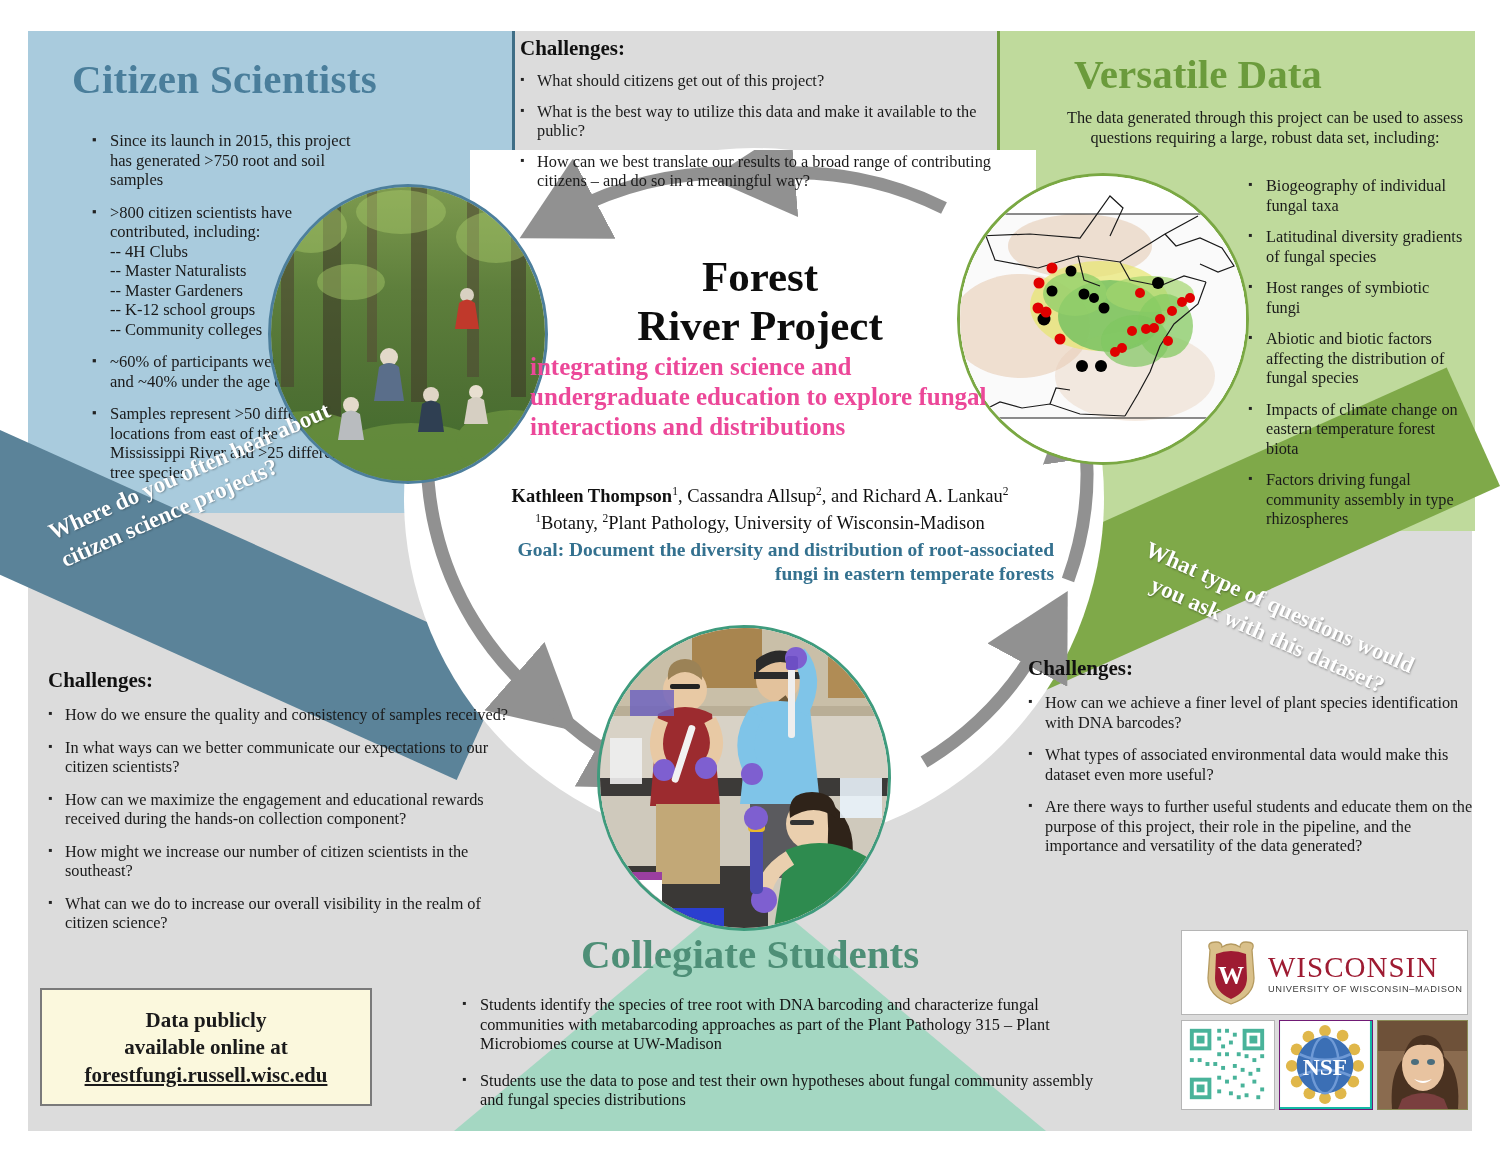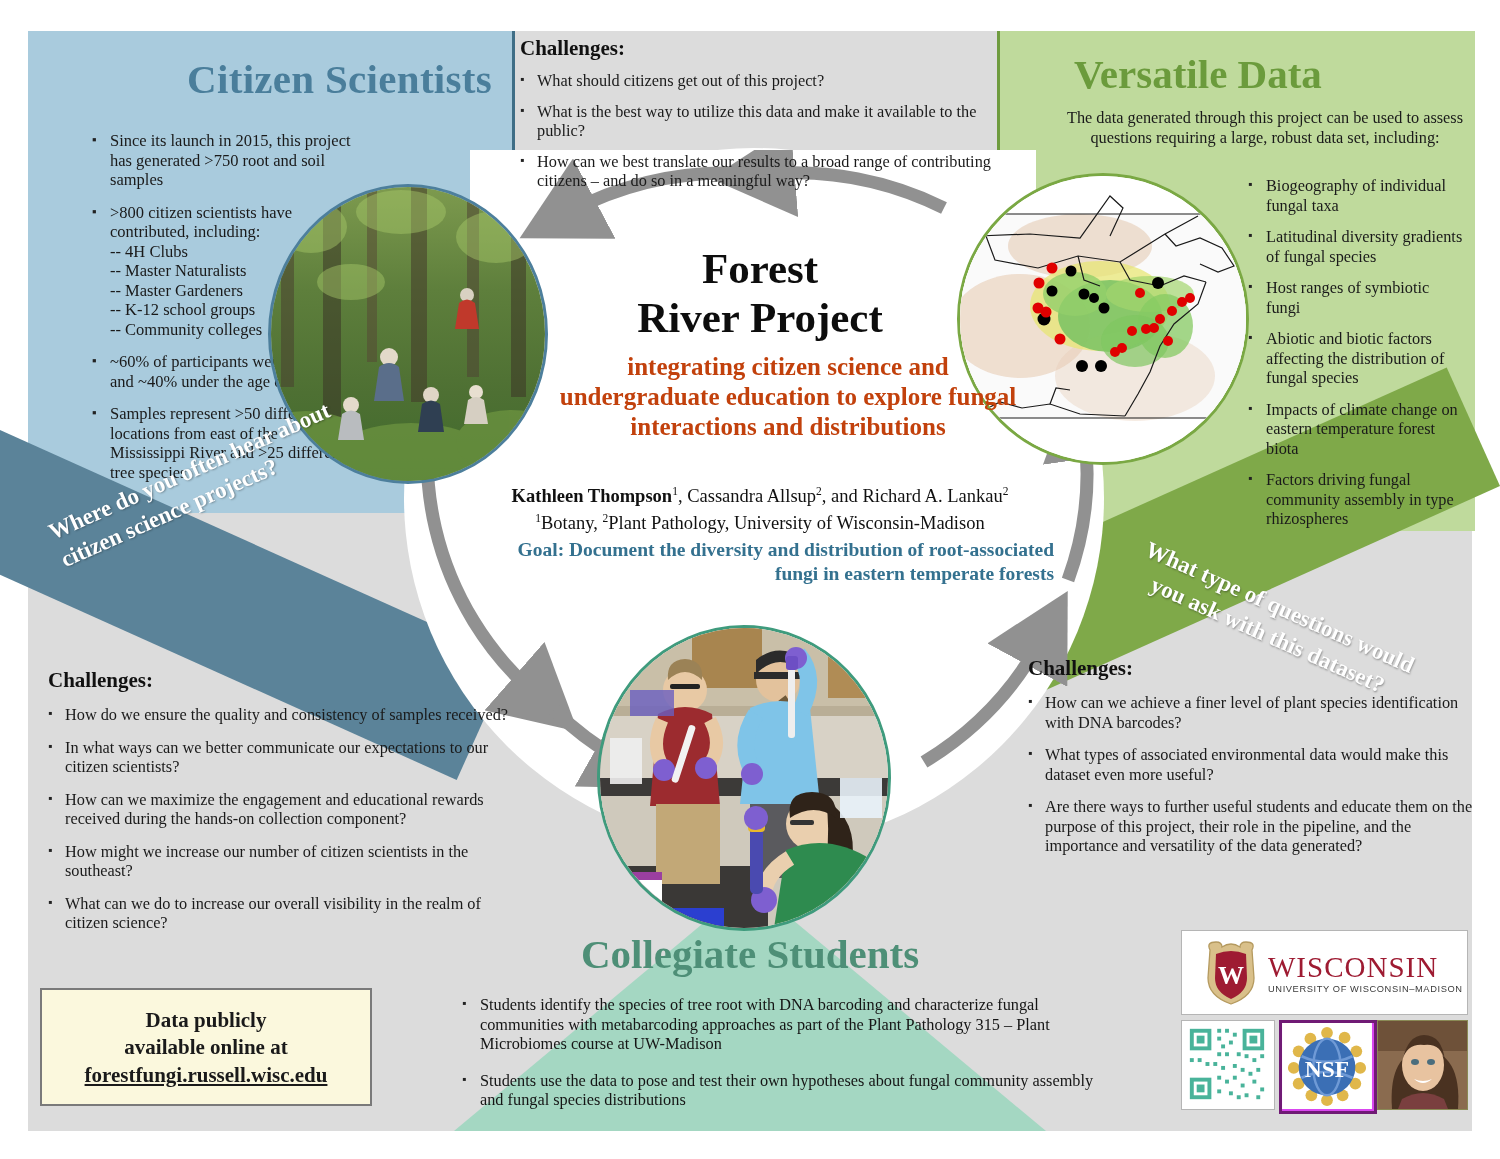--- a/index.html
+++ b/index.html
@@ -46,21 +46,20 @@
   }
 
   
   .ring{position:absolute;left:384px;top:150px;width:740px;height:700px;pointer-events:none;}
 
   
   .h-blue{
     position:absolute;left:72px;top:55px;width:420px;
     font-size:41px;font-weight:bold;color:#4a7e9b;letter-spacing:.3px;
     font-family:"Liberation Serif",serif;
-    text-align:right;
   }
   .bl-list{position:absolute;left:52px;top:115px;width:265px;}
   .bl-list li{
     font-size:16.5px;line-height:19.5px;color:#1a1a1a;margin-bottom:13px;
     list-style:none;position:relative;padding-left:18px;
   }
   .bl-list li:before{
     content:"\25AA";position:absolute;left:0;top:-1px;font-size:13px;color:#222;
   }
   .sub{display:block;}
@@ -98,26 +97,26 @@
   .gr-list li:before{content:"\25AA";position:absolute;left:0;top:-1px;font-size:12px;color:#222;}
 
   
   .photo-map{
     position:absolute;left:957px;top:173px;width:286px;height:286px;
     border-radius:50%;border:3px solid #7aa843;overflow:hidden;background:#fff;
   }
 
   
   .hub-title{
-    position:absolute;left:560px;top:244px;width:400px;text-align:center;
+    position:absolute;left:560px;top:252px;width:400px;text-align:center;
     font-size:43px;font-weight:bold;line-height:49px;color:#0d0d0d;
   }
   .hub-sub{
-    position:absolute;left:530px;top:352px;width:470px;text-align:center;
-    font-size:25px;font-weight:bold;line-height:30px;color:#c2410c;margin-left:23px;
+    position:absolute;left:530px;top:352px;width:470px;text-align:left;
+    font-size:25px;font-weight:bold;line-height:30px;color:#ec4899;
   }
   .hub-authors{
     position:absolute;left:440px;top:480px;width:640px;text-align:center;
     font-size:18.5px;line-height:22px;color:#111;
   }
   .hub-authors b{font-weight:bold;}
   .hub-goal{
     position:absolute;left:474px;top:538px;width:580px;text-align:right;
     font-size:19.5px;font-weight:bold;line-height:24px;color:#34718f;
   }
@@ -179,21 +178,21 @@
   .logobox{position:absolute;left:1181px;top:930px;width:285px;height:180px;}
   .logo-wisc{
     position:absolute;left:0;top:0;width:285px;height:83px;background:#fff;
     border:1px solid #b5b5b5;display:flex;align-items:center;
   }
   .wisc-crest{position:relative;width:54px;height:66px;margin-left:22px;}
   .wisc-text{margin-left:10px;}
   .wisc-word{font-size:29px;letter-spacing:1px;color:#9e1b32;font-family:"Liberation Serif",serif;}
   .wisc-sub{font-size:9.3px;letter-spacing:.6px;color:#3a3a3a;font-family:"Liberation Sans",sans-serif;}
   .logo-qr{position:absolute;left:0;top:90px;width:92px;height:88px;background:#fff;border:1px solid #b5b5b5;}
-  .logo-nsf{position:absolute;left:98px;top:90px;width:92px;height:88px;background:#d946ef;border:3px solid #701a75;}
+  .logo-nsf{position:absolute;left:98px;top:90px;width:92px;height:88px;background:#14b8a6;border:1px solid #701a75;}
   .logo-face{position:absolute;left:196px;top:90px;width:89px;height:88px;overflow:hidden;border:1px solid #8a8a55;}
 
   sup{font-size:.62em;vertical-align:super;}
 </style>
 </head>
 <body>
 
 <div id="poster">
 
   <div class="canvas"></div>

